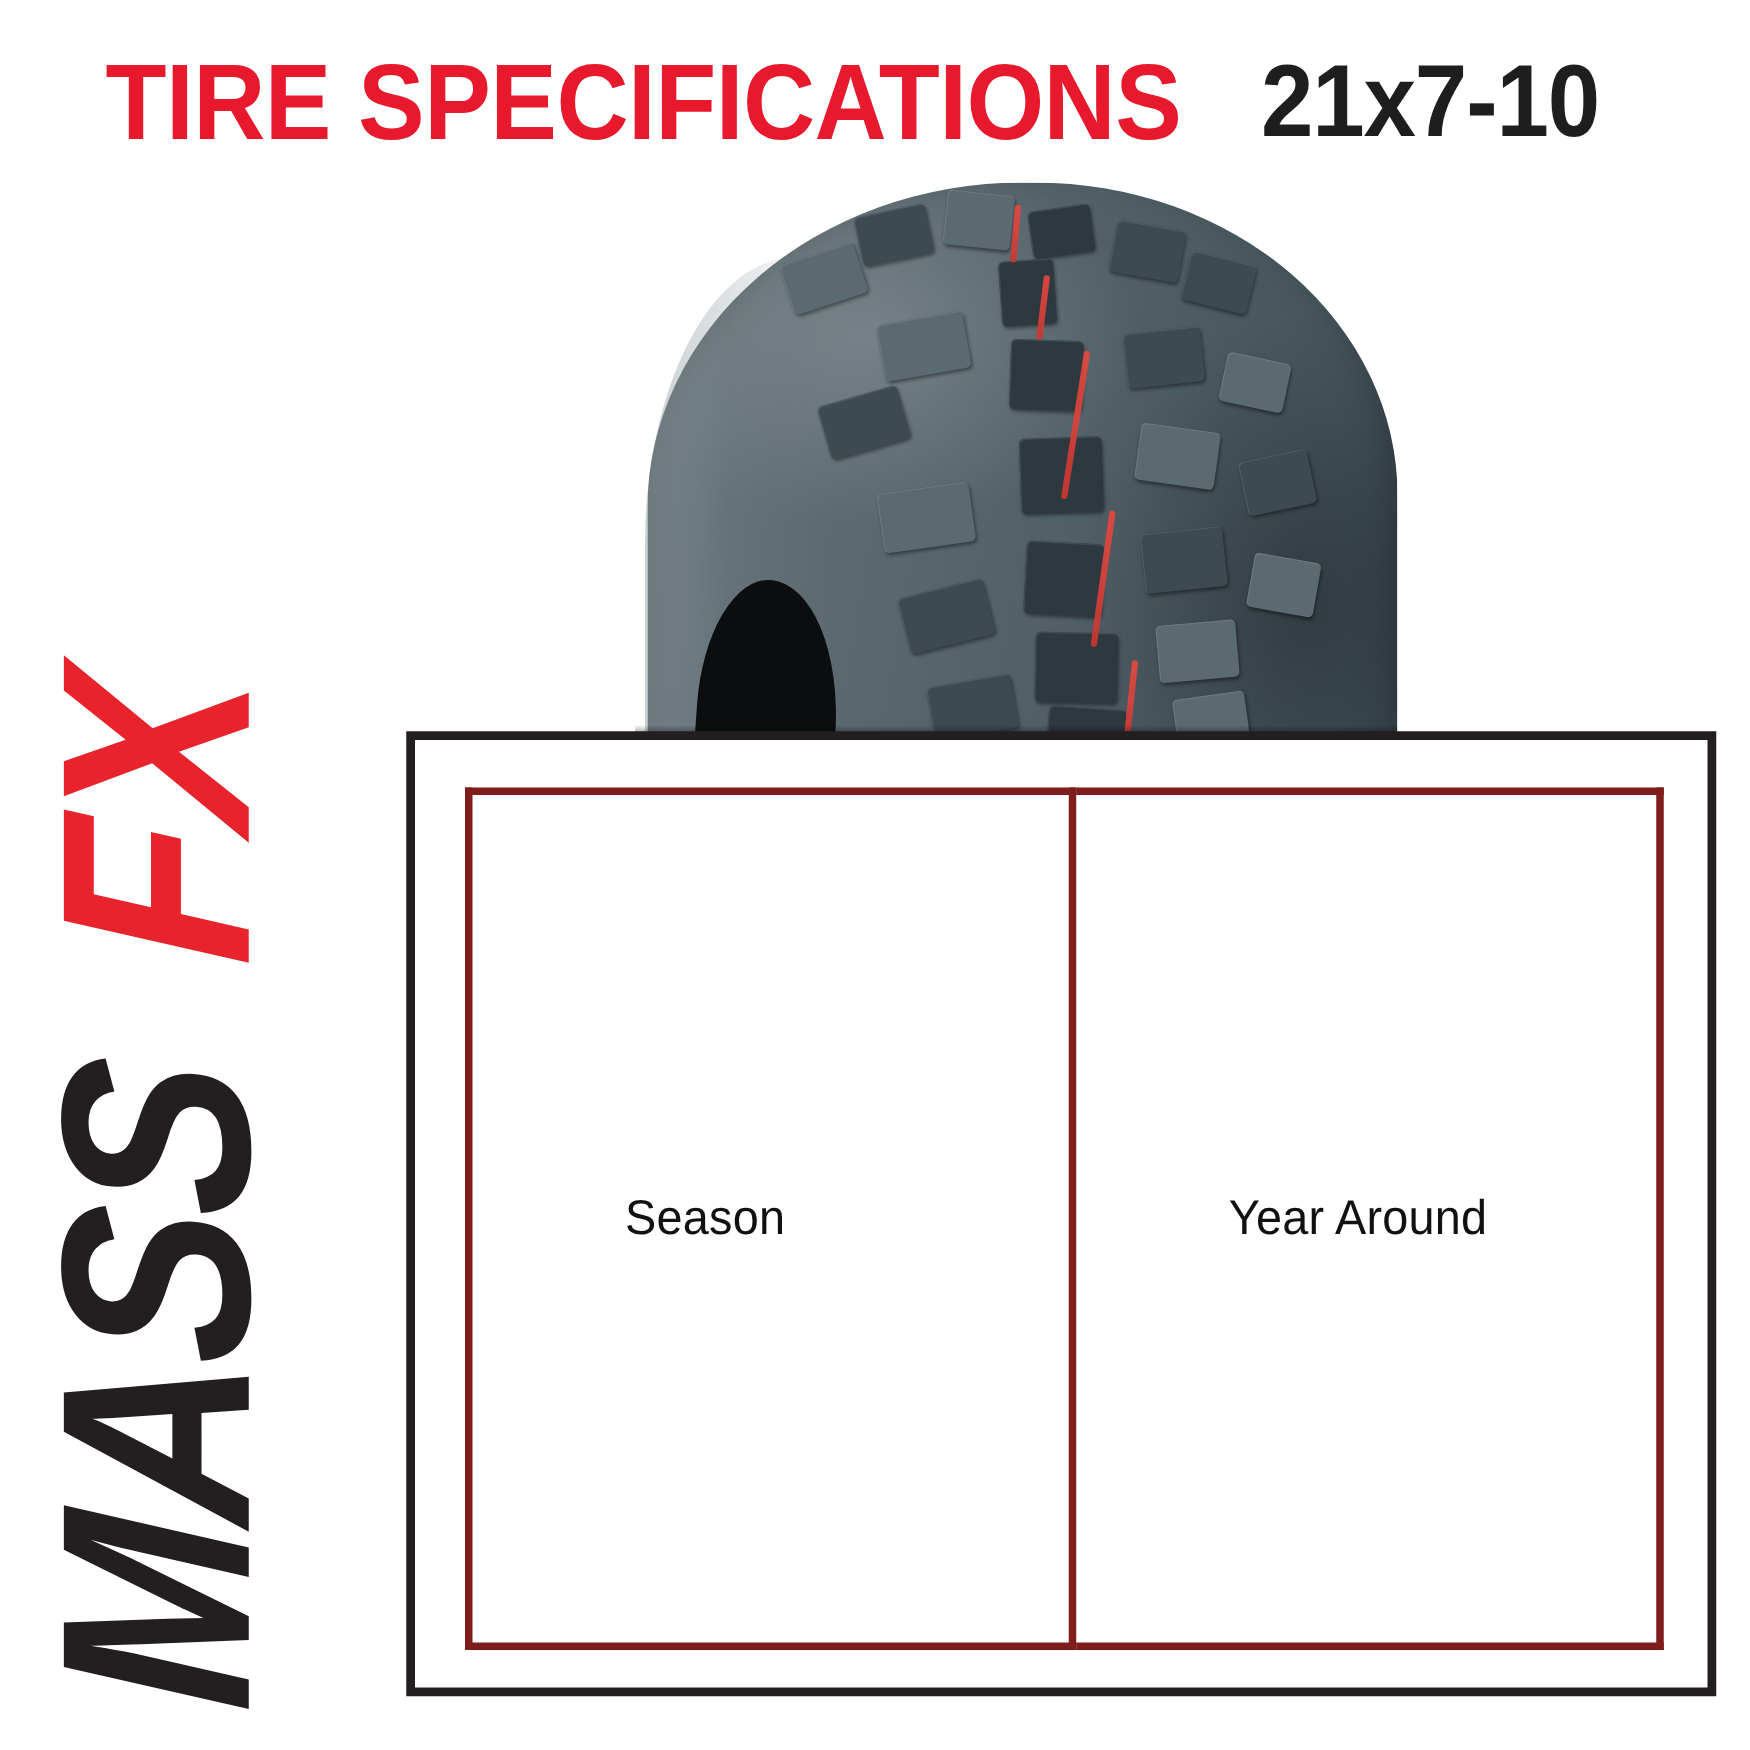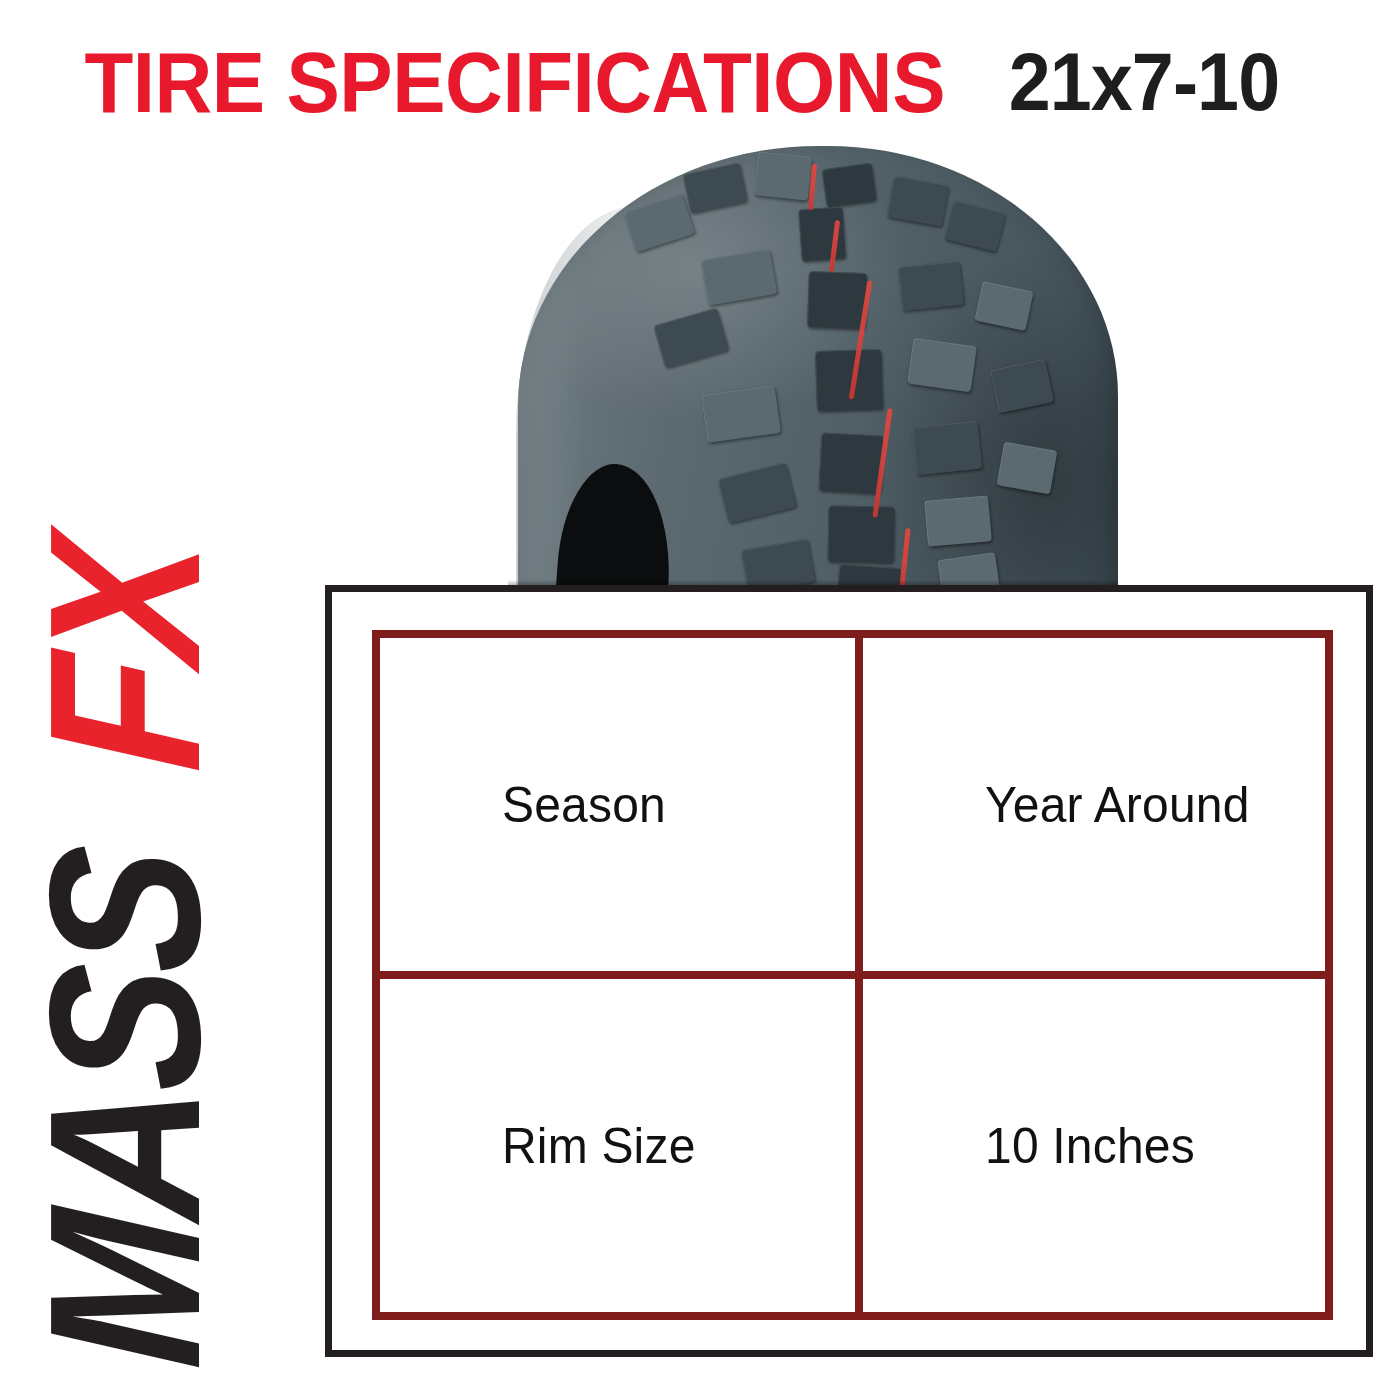--- a/index.html
+++ b/index.html
@@ -172,25 +172,25 @@
     position: absolute;
     left: 372px;
     top: 630px;
     width: 953px;
     height: 690px;
     border-collapse: collapse;
     table-layout: fixed;
     background: #ffffff;
   }
   #spec-table td {
-    border: 8px solid #7f1d1d;
+    border: 6px solid #7f1d1d;
     height: 115px;
     vertical-align: middle;
     font-family: "Liberation Sans Narrow", "Liberation Sans", sans-serif;
-    font-size: 50px;
+    font-size: 39px;
     font-weight: normal;
     color: #111111;
     letter-spacing: 0.2px;
     padding: 0 0 0 122px;
     box-sizing: border-box;
     transform: none;
   }
   #spec-table td.col-label { width: 483px; }
   #spec-table td.col-value { width: 470px; }
   #spec-table td span {
@@ -258,20 +258,16 @@
   </div>
 
   <div id="spec-outer"></div>
 
   <table id="spec-table">
     <tbody>
       <tr>
         <td class="col-label"><span>Season</span></td>
         <td class="col-value"><span>Year Around</span></td>
       </tr>
-      <tr>
-        <td class="col-label"><span>Rim Size</span></td>
-        <td class="col-value"><span>10 Inches</span></td>
-      </tr>
     </tbody>
   </table>
 
 </div>
 
 </body></html>

